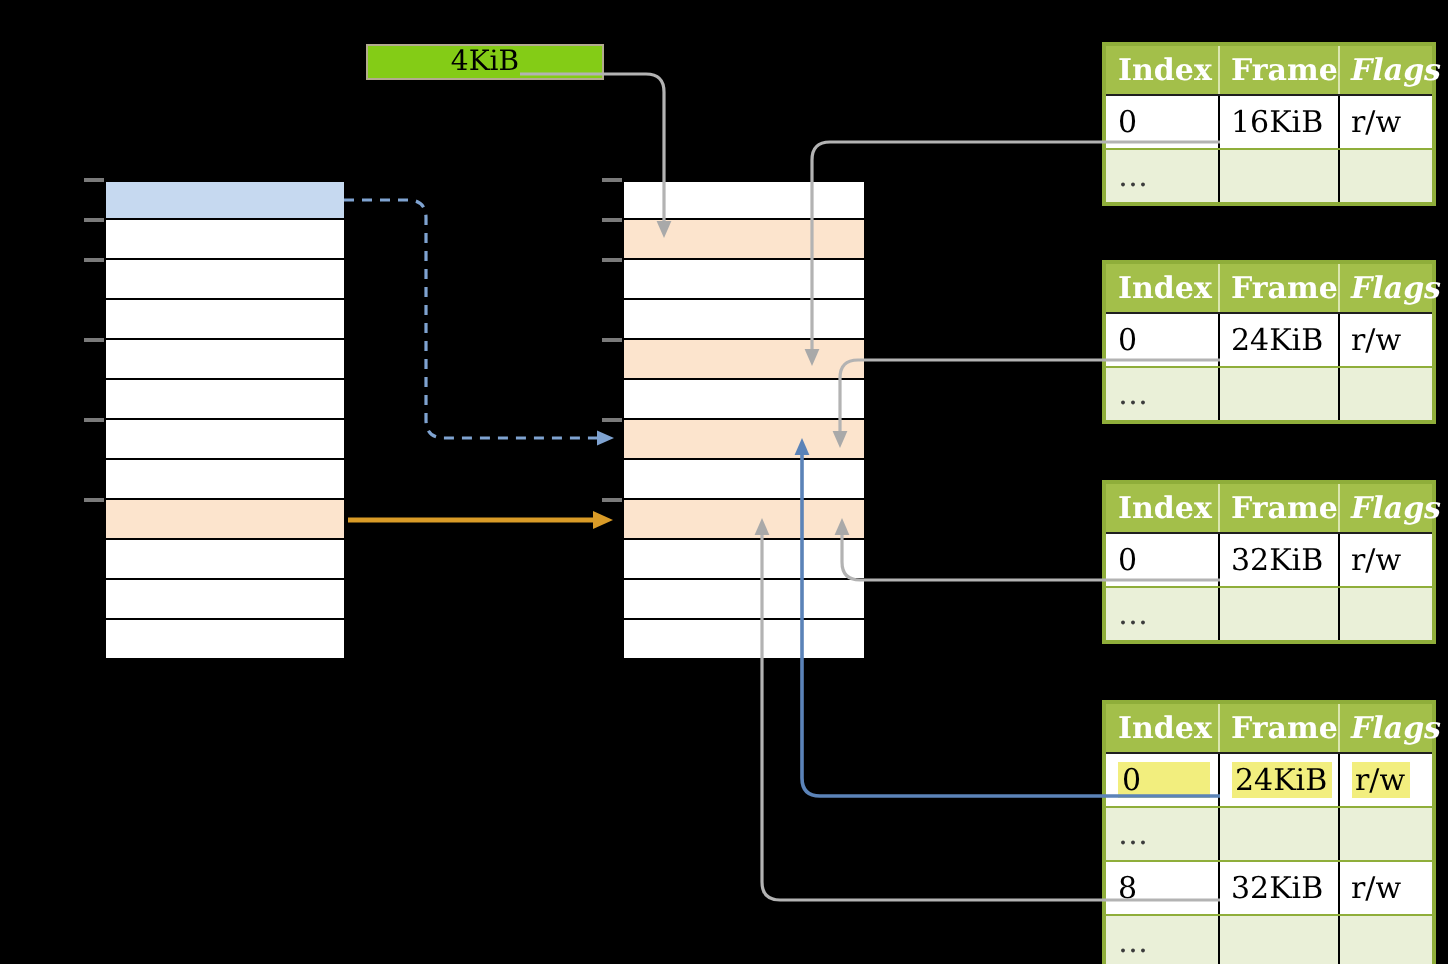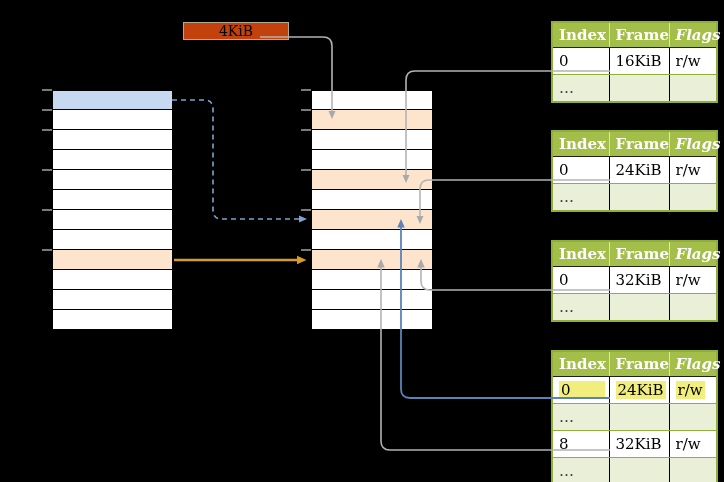--- a/index.html
+++ b/index.html
@@ -1,21 +1,21 @@
 <!DOCTYPE html>
 <html><head>
 <meta charset="utf-8">
 <style>
   html,body{margin:0;padding:0;background:#000;}
   .canvas{position:relative;width:724px;height:482px;background:#000;overflow:hidden;
           font-family:"DejaVu Serif","Liberation Serif",serif;}
 
   
-  .pagesize{position:absolute;left:183px;top:22px;width:106px;height:18px;
-            background:#c2410c;border:1px solid #b3ab8f;box-sizing:border-box;
+  .pagesize{position:absolute;left:183px;top:22px;width:119px;height:18px;
+            background:#84cc16;border:1px solid #b3ab8f;box-sizing:border-box;
             display:flex;align-items:center;justify-content:center;
             font-size:14px;color:#000;}
 
   
   .arr{position:absolute;display:flex;flex-direction:column;}
   .arr .c{height:20px;box-sizing:border-box;background:#ffffff;border-bottom:1.3px solid #000;}
   .arr .c:first-child{border-top:1.3px solid #000;}
   .arr .c.blue{background:#c6d9f0;}
   .arr .c.orange{background:#fce4cd;}
   #vm-array{left:53px;top:90px;width:119px;}

